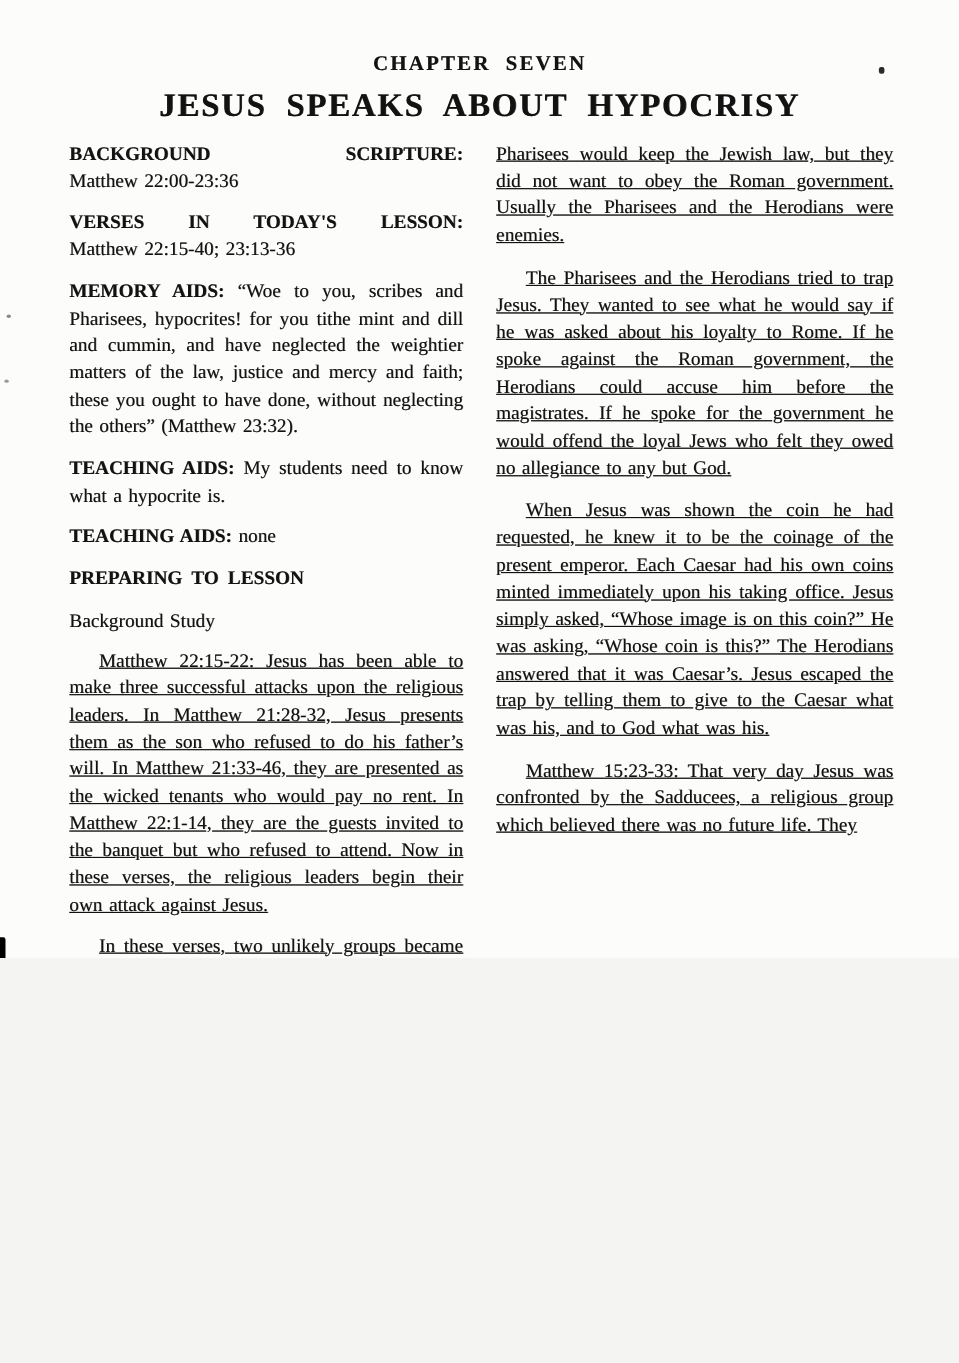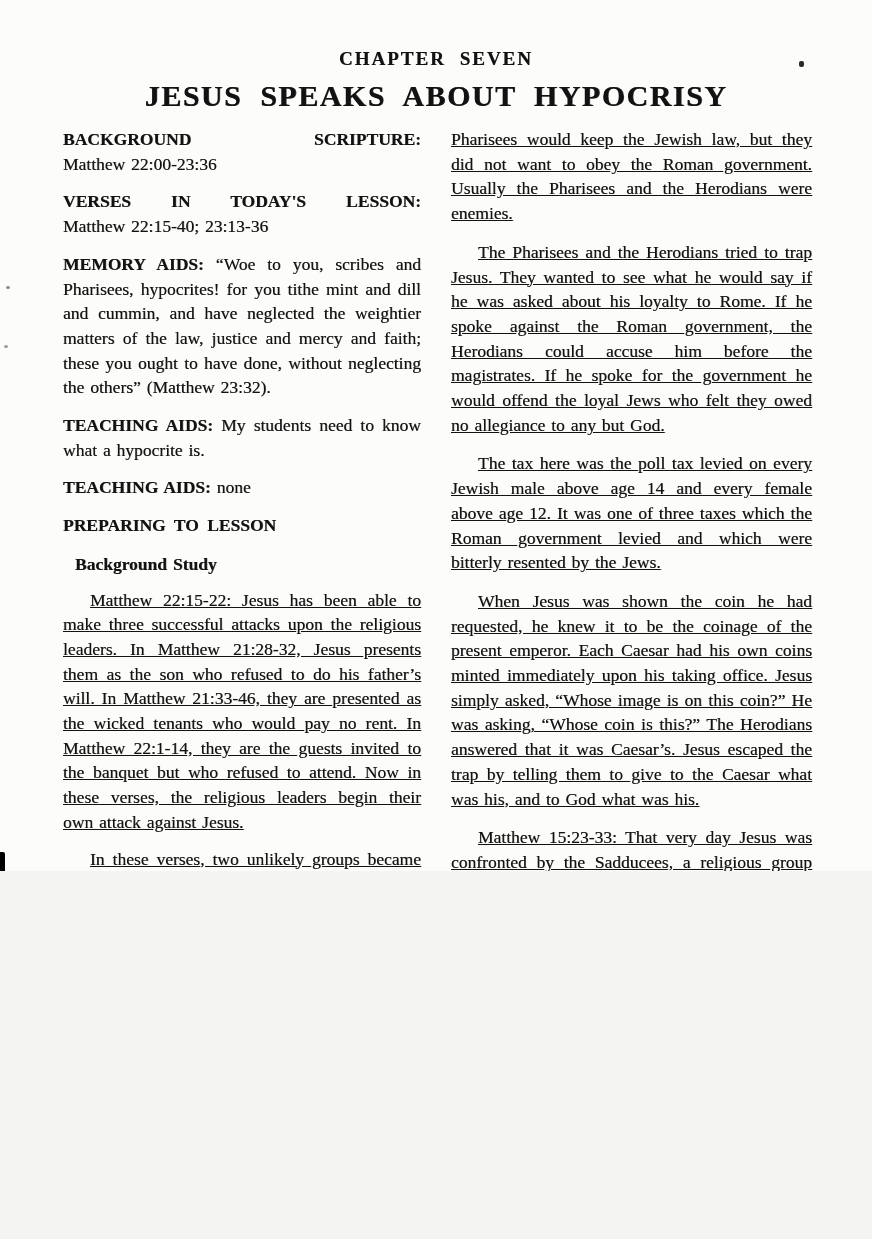--- a/index.html
+++ b/index.html
@@ -40,21 +40,21 @@
   }
   .col-left  { left:63px;  width:358px; }
   .col-right { left:451px; width:361px; }
 
   .blk { margin:0 0 13px 0; }
   .para { margin:0 0 12px 0;text-decoration:underline; }
   .para.indent { text-indent:27px; }
   .spread { text-align:justify; text-align-last:justify; font-weight:bold; }
   .label-b { font-weight:bold; }
   .heading { font-weight:bold; word-spacing:4px; margin:0 0 14px 0; }
-  .subheading { font-weight:bold; margin:0 0 11px 12px; }
+  .subheading { font-weight:normal; margin:0 0 11px 0; }
   .value-line { text-align:left; }
 
   
   .page-number {
     position:absolute; top:1132px; left:0; width:100%;
     text-align:left; font-size:18px; font-weight:bold;
     text-shadow:0.4px 0 0 rgba(0,0,0,0.55);
   }
 
   
@@ -118,21 +118,20 @@
 
     <p class="para indent">Matthew 22:15-22: Jesus has been able to make three successful attacks upon the religious leaders. In Matthew 21:28-32, Jesus presents them as the son who refused to do his father’s will. In Matthew 21:33-46, they are presented as the wicked tenants who would pay no rent. In Matthew 22:1-14, they are the guests invited to the banquet but who refused to attend. Now in these verses, the religious leaders begin their own attack against Jesus.</p>
 
     <p class="para indent">In these verses, two unlikely groups became team members against Jesus. The Herodians were supporters of the descendants of Herod the Great. They were a Roman political party. The</p>
 
   </div>
 
   <div class="col col-right">
     <p class="para" style="margin-bottom:14px">Pharisees would keep the Jewish law, but they did not want to obey the Roman government. Usually the Pharisees and the Herodians were enemies.</p>
     <p class="para indent" style="margin-bottom:14px">The Pharisees and the Herodians tried to trap Jesus. They wanted to see what he would say if he was asked about his loyalty to Rome. If he spoke against the Roman government, the Herodians could accuse him before the magistrates. If he spoke for the government he would offend the loyal Jews who felt they owed no allegiance to any but God.</p>
-    <p class="para indent" style="margin-bottom:14px">The tax here was the poll tax levied on every Jewish male above age 14 and every female above age 12. It was one of three taxes which the Roman government levied and which were bitterly resented by the Jews.</p>
     <p class="para indent" style="margin-bottom:14px">When Jesus was shown the coin he had requested, he knew it to be the coinage of the present emperor. Each Caesar had his own coins minted immediately upon his taking office. Jesus simply asked, “Whose image is on this coin?” He was asking, “Whose coin is this?” The Herodians answered that it was Caesar’s. Jesus escaped the trap by telling them to give to the Caesar what was his, and to God what was his.</p>
     <p class="para indent">Matthew 15:23-33: That very day Jesus was confronted by the Sadducees, a religious group which believed there was no future life. They</p>
   </div>
 
   <div class="page-number">23</div>
 
   <div class="artifact edge-bar-1"></div>
   <div class="artifact edge-bar-2"></div>
   <div class="artifact speck-1"></div>
   <div class="artifact speck-2"></div>

